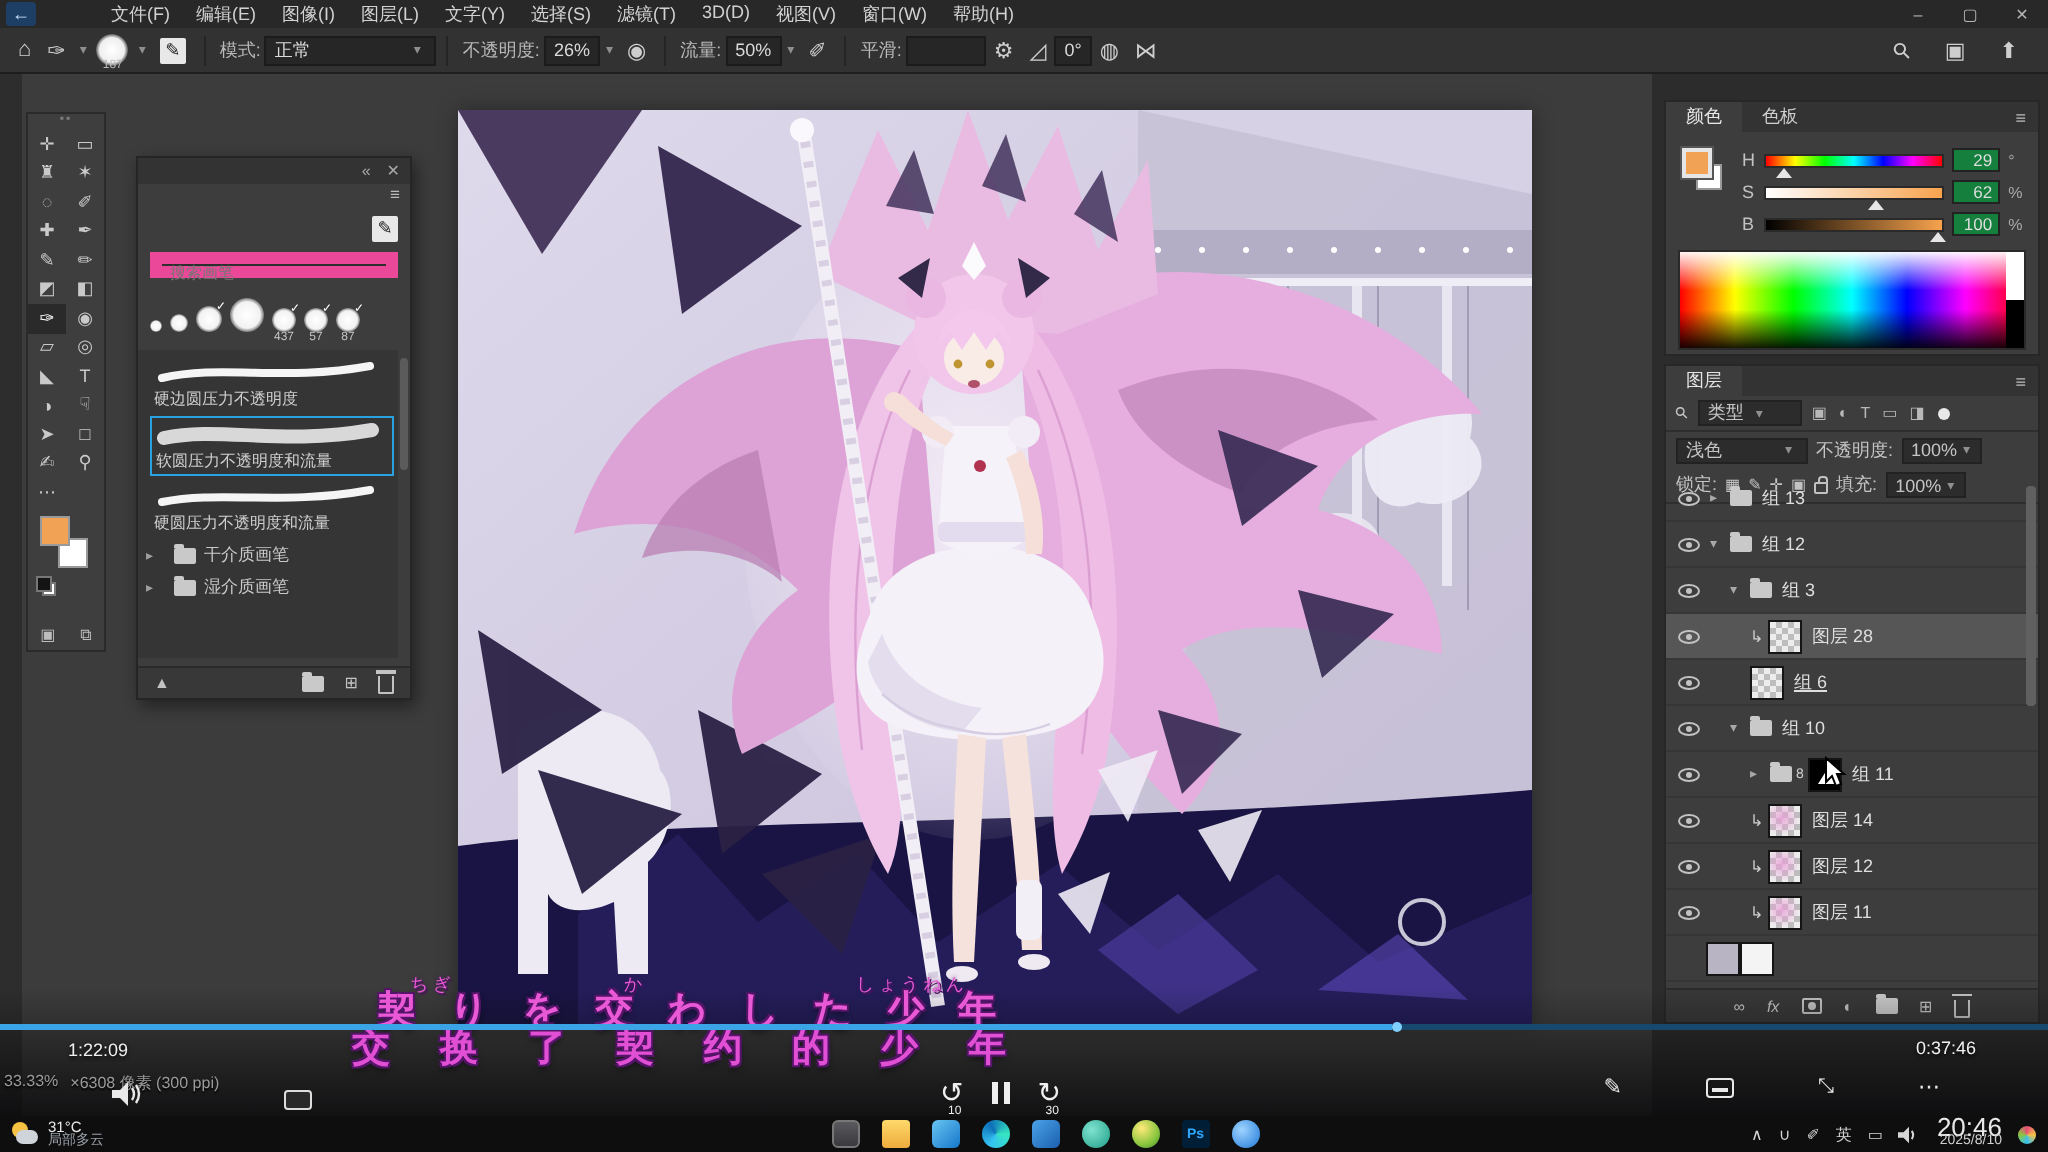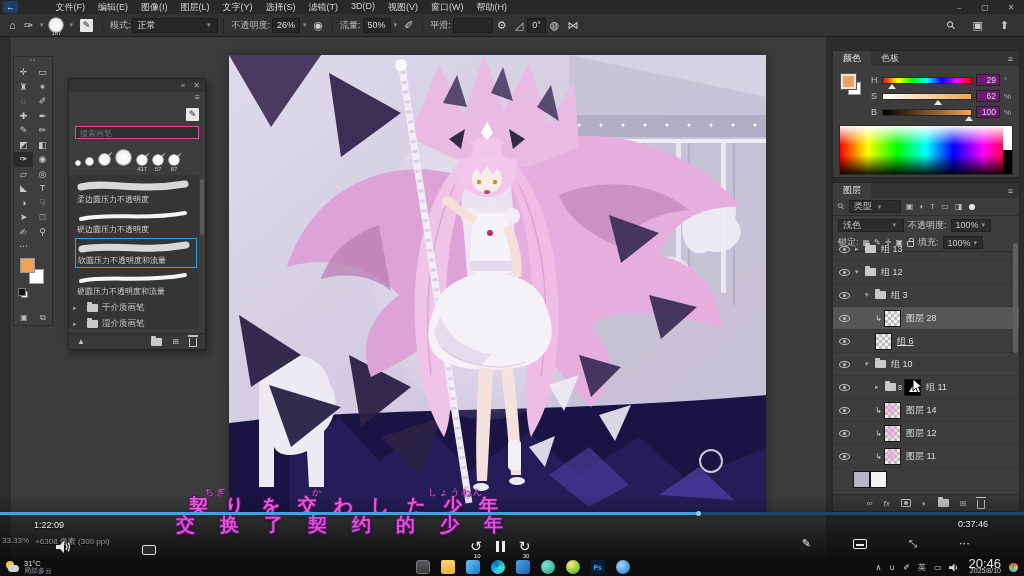--- a/index.html
+++ b/index.html
@@ -42,21 +42,21 @@
   .mini-sw{position:absolute;left:7px;top:34px;width:7px;height:7px;background:#fff;border:1px solid #777;}
   .mini-sw::before{content:"";position:absolute;left:-4px;top:-4px;width:6px;height:6px;background:#141414;border:1px solid #777;}
   .tp-bottom{position:absolute;bottom:2px;left:0;right:0;display:flex;justify-content:space-around;font-size:8px;color:#bdbdbd;padding-top:12px;}
 
   
   .brush-panel{position:absolute;left:68px;top:41px;width:138px;height:272px;background:#3d3d3d;border:1px solid #252525;box-shadow:2px 3px 8px rgba(0,0,0,.45);z-index:6;font-size:8.5px;}
   .bp-head{height:13px;display:flex;align-items:center;justify-content:flex-end;gap:8px;color:#aaa;font-size:8px;padding:0 5px;background:#333;}
   .bp-menu-row{height:12px;display:flex;justify-content:flex-end;padding:0 5px;color:#bbb;}
   .bp-tools-row{height:20px;display:flex;justify-content:flex-end;align-items:center;padding:0 6px;}
   .bp-docicon{width:13px;height:13px;background:#e8e8e8;border-radius:1px;color:#222;font-size:9px;display:flex;align-items:center;justify-content:center;}
-  .bp-search{margin:2px 6px;height:13px;background:#2e2e2e;border:1px solid #ec4899;display:flex;align-items:flex-end;}
+  .bp-search{margin:2px 6px;height:13px;background:#2e2e2e;border:6px solid #ec4899;display:flex;align-items:flex-start;}
   .bp-search input{width:100%;background:transparent;border:none;outline:none;color:#bbb;font-size:8px;padding:0 4px;}
   .bp-tips{display:flex;align-items:flex-end;gap:4px;padding:3px 6px 1px 6px;height:26px;}
   .tip{border-radius:50%;background:radial-gradient(circle,#fff 0%,#f2f2f2 55%,rgba(255,255,255,0) 78%);position:relative;flex:none;}
   .tip .tnum{position:absolute;left:-3px;top:100%;width:18px;text-align:center;font-size:6px;color:#c5c5c5;}
   .tip .badge{position:absolute;right:-2px;top:-3px;font-size:6px;color:#fff;}
   .bp-list{position:absolute;top:96px;left:0;right:6px;bottom:20px;background:#353535;overflow:hidden;padding:2px 0 0 4px;}
   .stroke-item{margin:1px 2px 2px 2px;padding:1px 2px;}
   .stroke-item.sel{border:1px solid #2ba2e0;}
   .stroke-svg{display:block;width:112px;height:14px;}
   .stroke-label{color:#cfcfcf;font-size:8px;white-space:nowrap;margin-top:1px;}
@@ -82,21 +82,21 @@
   .cp-swatch .b{position:absolute;left:7px;top:8px;width:13px;height:13px;background:#fff;border:1px solid #999;}
   .cp-swatch .f{position:absolute;left:0;top:0;width:15px;height:15px;background:#f2a254;border:2px solid #e6e6e6;outline:1px solid #555;}
   .sliders{margin-left:32px;}
   .srow{display:flex;align-items:center;gap:4px;height:16px;}
   .srow .lb{width:8px;color:#c2c2c2;}
   .track{position:relative;width:100px;height:7px;border:1px solid #2a2a2a;}
   .track.h{background:linear-gradient(to right,#f00,#ff0,#0f0,#0ff,#00f,#f0f,#f00);}
   .track.s{background:linear-gradient(to right,#ffffff,#f7a34d);}
   .track.b{background:linear-gradient(to right,#000000,#f7a34d);}
   .thumb{position:absolute;top:6px;width:0;height:0;border-left:4px solid transparent;border-right:4px solid transparent;border-bottom:5px solid #e6e6e6;}
-  .sval{width:26px;height:12px;background:#701a75;border:1px solid #222;text-align:right;padding:0 3px;color:#ddd;font-size:8.5px;}
+  .sval{width:26px;height:12px;background:#15803d;border:1px solid #222;text-align:right;padding:0 3px;color:#ddd;font-size:8.5px;}
   .sunit{width:10px;color:#a8a8a8;font-size:8px;}
   .spectrum{position:relative;margin:5px 6px 0 6px;height:50px;border:1px solid #2a2a2a;
     background:linear-gradient(to bottom,rgba(255,255,255,.95),rgba(255,255,255,0) 40%,rgba(0,0,0,0) 60%,rgba(0,0,0,.9)),
     linear-gradient(to right,#f00 0%,#ff0 16%,#0f0 33%,#0ff 50%,#00f 66%,#f0f 83%,#f00 100%);}
   .spec-end{position:absolute;right:0;top:0;width:9px;height:100%;}
   .spec-end .w{height:50%;background:#fff;}
   .spec-end .k{height:50%;background:#000;}
 
   .layers-panel{position:absolute;right:4px;top:145px;width:188px;height:330px;background:#3d3d3d;border:1px solid #272727;font-size:9px;}
   .lp-tab{height:15px;background:#333;display:flex;align-items:center;}
@@ -448,26 +448,20 @@
             <span class="tnum">57</span>
           </span>
           <span class="tip" style="width: 12px; height: 12px;">
             <span class="badge">✓</span>
             <span class="tnum">87</span>
           </span>
         </div>
       <div class="bp-list" id="brushList">
           <div class="stroke-item">
             <svg class="stroke-svg" viewBox="0 0 112 14">
-              <path d="M4,8 C30,2 60,13 108,5" stroke="#f5f5f5" fill="none" stroke-width="7" stroke-linecap="round" opacity="0.85" filter="blur(0px)"></path>
-            </svg>
-            <div class="stroke-label">柔边圆压力不透明度</div>
-          </div>
-          <div class="stroke-item">
-            <svg class="stroke-svg" viewBox="0 0 112 14">
               <path d="M4,10 C34,3 64,12 108,4" stroke="#f5f5f5" fill="none" stroke-width="4" stroke-linecap="round"></path>
             </svg>
             <div class="stroke-label">硬边圆压力不透明度</div>
           </div>
           <div class="stroke-item sel">
             <svg class="stroke-svg" viewBox="0 0 112 14">
               <path d="M4,9 C32,3 62,13 108,5" stroke="#f5f5f5" fill="none" stroke-width="7" stroke-linecap="round" opacity="0.85" filter="blur(0px)"></path>
             </svg>
             <div class="stroke-label">软圆压力不透明度和流量</div>
           </div>

